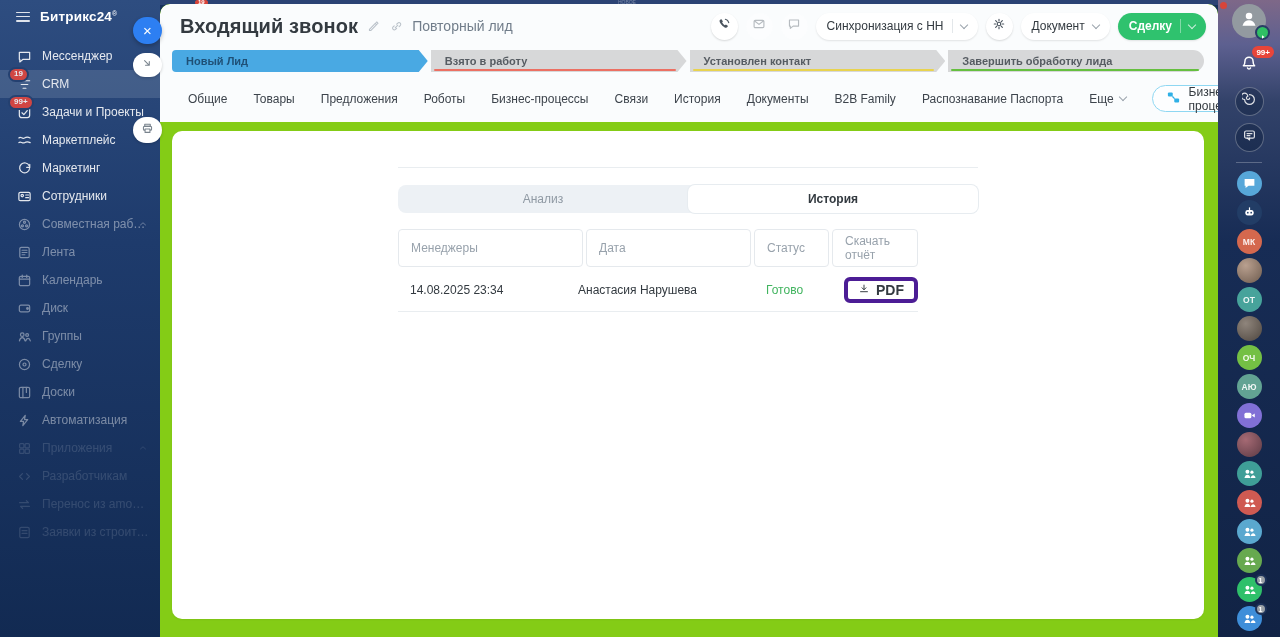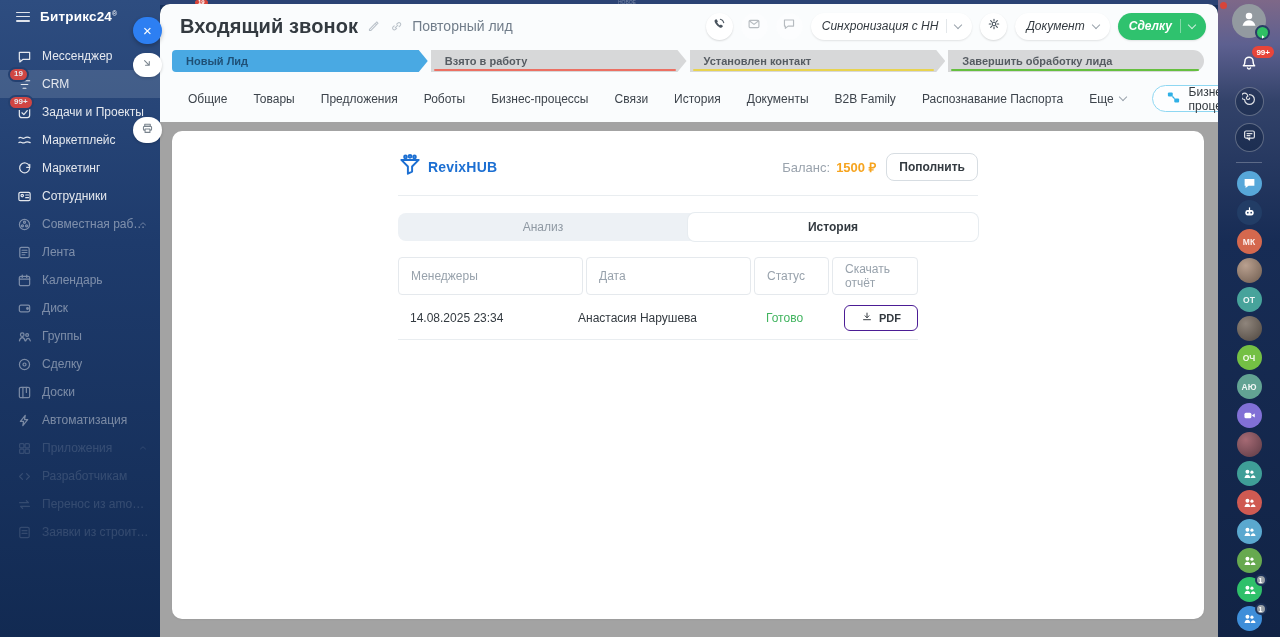--- a/index.html
+++ b/index.html
@@ -40,28 +40,28 @@
   .print-btn{left:133px;top:117px;height:26px;border-radius:13px;}
 
   
   .top-strip{position:absolute;left:160px;top:0;width:1058px;height:5px;background:#2b4374;}
   .strip-badge{position:absolute;left:35px;top:0;background:#d8453a;color:#fff;font-size:6px;
                font-weight:700;padding:0 3px;border-radius:4px;line-height:5px;height:5px;}
   .strip-label{position:absolute;left:458px;top:0;color:rgba(255,255,255,.35);font-size:5px;line-height:5px;}
 
   
   .panel{position:absolute;left:160px;top:4px;width:1058px;height:633px;
-         background:#a3a3a3;border-radius:10px 10px 0 0;overflow:hidden;}
+         background:#84cc16;border-radius:10px 10px 0 0;overflow:hidden;}
   .panel-top{background:#fafcfd;padding:6px 12px 10px 20px;border-radius:10px 10px 0 0;}
   .title-row{display:flex;align-items:center;height:32px;}
   .page-title{font-size:20px;font-weight:700;color:#333a40;letter-spacing:.1px;}
   .title-ico{width:14px;height:14px;color:#b9c1c9;margin-left:9px;}
   .title-ico svg{width:13px;height:13px;}
   .subtitle{font-size:14px;color:#717d8a;margin-left:8px;}
-  .hdr-actions{margin-left:auto;display:flex;align-items:center;gap:8px;font-style:italic;}
+  .hdr-actions{margin-left:auto;display:flex;align-items:center;gap:8px;}
   .circle-btn{width:27px;height:27px;border-radius:50%;background:#fff;color:#4a545e;
               display:grid;place-items:center;box-shadow:0 1px 2px rgba(0,0,0,.14);cursor:pointer;}
   .circle-btn svg{width:14px;height:14px;}
   .ghost{opacity:.38;box-shadow:none;background:rgba(255,255,255,.7);}
   .pill{height:27px;background:#fff;border-radius:15px;padding:0 11px;font-size:12px;color:#333a40;
         display:flex;align-items:center;gap:8px;box-shadow:0 1px 2px rgba(0,0,0,.1);cursor:pointer;}
   .cv{width:6px;height:6px;border-right:1.6px solid #9aa3ac;border-bottom:1.6px solid #9aa3ac;
       transform:rotate(45deg);margin-top:-3px;}
   .vdiv{width:1px;height:14px;background:#e3e7ea;}
   .deal{background:#2fc26e;color:#fff;font-weight:600;}
@@ -111,22 +111,22 @@
 
   
   .tbl{margin-top:16px;width:520px;}
   .tr{display:flex;gap:3px;}
   .th{border:1px solid #e5e9ed;border-radius:4px;background:#fff;height:38px;display:flex;
       align-items:center;padding:0 12px;color:#98a2ac;font-size:12px;}
   .td{height:42px;display:flex;align-items:center;padding:0 12px;font-size:12px;color:#333a40;}
   .body-row{border-bottom:1px solid #e9edf0;margin-top:2px;}
   .c1{flex:0 0 165px;} .c2{flex:0 0 185px;} .c3{flex:0 0 75px;} .c4{flex:0 0 86px;}
   .td.c4{justify-content:center;}
-  .pdf-btn{display:flex;align-items:center;gap:6px;border:1px solid #4c1d95;border-radius:6px;
-           background:#fff;height:26px;padding:0 16px;font-size:11px;font-weight:700;color:#333a40;
+  .pdf-btn{display:flex;align-items:center;gap:6px;border:4px solid #4c1d95;border-radius:6px;
+           background:#fff;height:26px;padding:0 10px;font-size:14px;font-weight:700;color:#333a40;
            cursor:pointer;font-family:"Liberation Sans",sans-serif;}
   .pdf-btn svg{width:12px;height:12px;color:#333a40;}
 
   
   .rail{position:absolute;right:0;top:0;width:62px;height:637px;
         background:linear-gradient(180deg,#7e6888 0%,#5d6090 7%,#324269 16%,#172c55 38%,#112345 100%);
         display:flex;flex-direction:column;align-items:center;padding-top:4px;}
   .rail-dot{position:absolute;left:2px;top:2px;width:7px;height:7px;border-radius:50%;background:#d8453a;}
   .profile{position:relative;width:34px;height:34px;border-radius:50%;background:#939aa0;
            display:grid;place-items:center;color:#fff;cursor:pointer;}
@@ -455,36 +455,20 @@
                 <path d="M7.2 7.2l1.6 1.8"></path>
               </svg></span>
             <span>Бизнес-процессы</span>
           </span>
         </div>
     </div>
 
     <div class="content">
       <div class="card">
         <div class="card-inner">
-          <div class="brand-row">
-            <span class="brand" style="color: rgb(28, 111, 210);">
-              <span id="ico-funnel"><svg viewBox="0 0 16 16" fill="none" stroke="currentColor" stroke-width="1.3" stroke-linecap="round" stroke-linejoin="round">
-                    <path d="M2.2 4.6h11.6L9.4 9v3.4l-2.8 1.4V9z"></path>
-                    <circle cx="5" cy="2.6" r=".9"></circle>
-                    <circle cx="8" cy="2.2" r=".9"></circle>
-                    <circle cx="11" cy="2.6" r=".9"></circle>
-                  </svg></span>
-              <span class="brand-name">RevixHUB</span>
-            </span>
-            <span class="balance">
-              <span class="balance-label">Баланс:</span>
-              <span class="balance-value" id="balance-value" style="color: rgb(246, 164, 31);">1500 ₽</span>
-            </span>
-            <button class="topup">Пополнить</button>
-          </div>
           <div class="hr"></div>
           <div class="seg" id="app-tabs">
               <div class="seg-item">Анализ</div>
               <div class="seg-item on">История</div>
             </div>
           <div class="tbl">
             <div class="tr" id="tbl-head">
                 <div class="th c2">Менеджеры</div>
                 <div class="th c1">Дата</div>
                 <div class="th c3">Статус</div>

